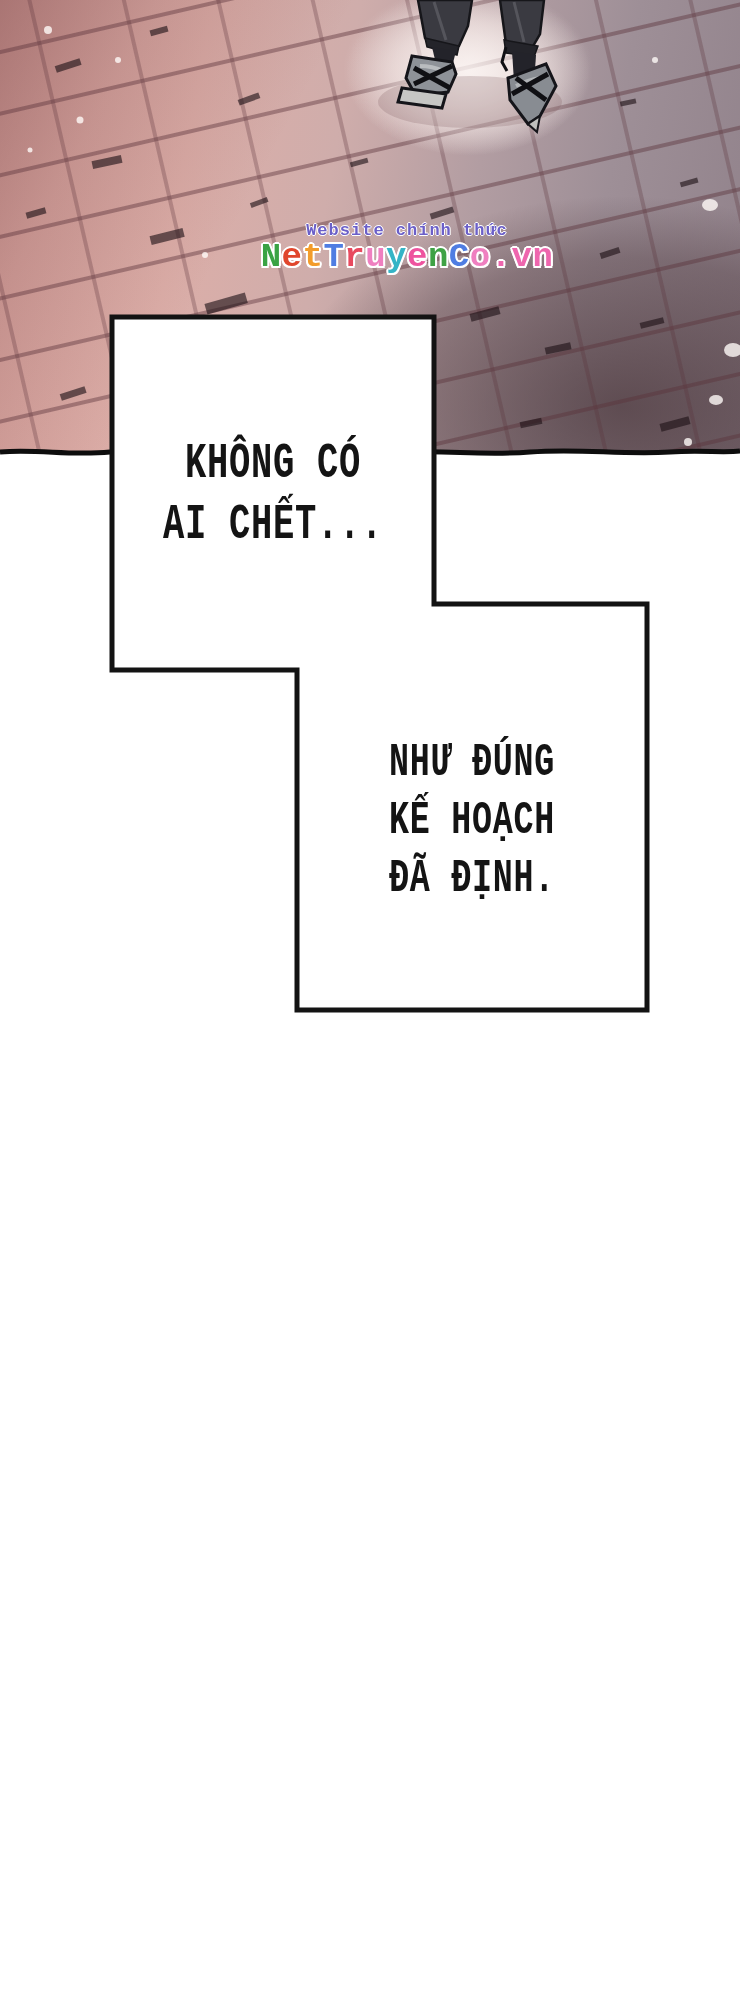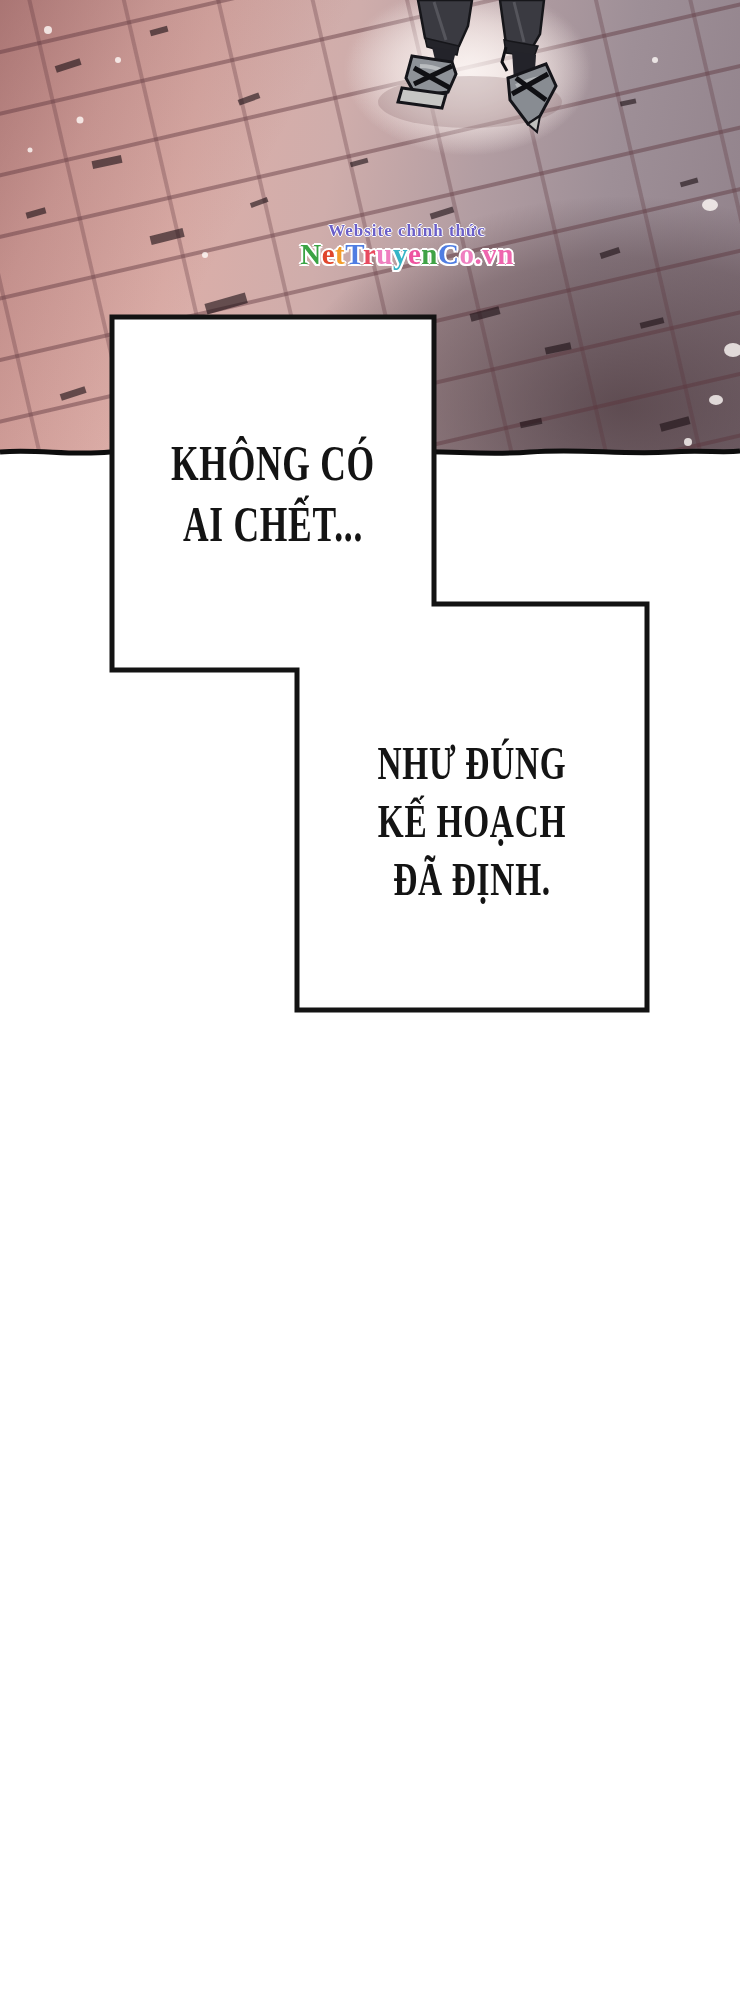--- a/index.html
+++ b/index.html
@@ -1,19 +1,19 @@
 <!DOCTYPE html>
 <html><head>
 <meta charset="utf-8">
 <style>
   html,body{margin:0;padding:0;background:#ffffff;}
   #page{
     position:relative;width:740px;height:2000px;margin:0 auto;
     background:#ffffff;overflow:hidden;
-    font-family:Liberation Serif, serif;
+    font-family:Liberation Mono, monospace;
   }
   
   .artwork{
     position:absolute;left:0;top:0;width:740px;height:462px;overflow:hidden;
     background-color:#c7a0a0;
     background-image:
       radial-gradient(ellipse 125px 85px at 468px 70px, rgba(250,242,240,.92), rgba(246,232,230,.5) 55%, rgba(246,232,230,0) 100%),
       radial-gradient(ellipse 430px 270px at 84% 88%, rgba(55,34,38,.60), rgba(55,34,38,.30) 55%, rgba(55,34,38,0) 78%),
       linear-gradient(118deg, rgba(112,60,64,.45) 0%, rgba(112,60,64,.20) 16%, rgba(112,60,64,0) 36%),
       linear-gradient(100deg,#d9a49e 0%,#dcaea8 26%,#cfadab 44%,#b29da2 62%,#9e8f97 78%,#90818a 100%);
@@ -37,21 +37,21 @@
   .speech-text.b1{left:112px;top:433px;width:322px;font-size:50px;line-height:61px;letter-spacing:1px;}
   .speech-text.b2{left:297px;top:734px;width:350px;font-size:47px;line-height:58px;letter-spacing:1px;}
   
   .wm-line1{
     position:absolute;left:74px;top:221px;width:666px;text-align:center;
     font-size:17px;font-weight:700;letter-spacing:1px;color:#6b5fc8;
     text-shadow:-1px 0 0 #fff,1px 0 0 #fff,0 -1px 0 #fff,0 1px 0 #fff;
   }
   .wm-line2{
     position:absolute;left:74px;top:238px;width:666px;text-align:center;
-    font-size:29px;font-weight:700;letter-spacing:.5px;
+    font-size:34px;font-weight:700;letter-spacing:.5px;
     text-shadow:-2px 0 0 #fff,2px 0 0 #fff,0 -2px 0 #fff,0 2px 0 #fff,
       -1.5px -1.5px 0 #fff,1.5px -1.5px 0 #fff,-1.5px 1.5px 0 #fff,1.5px 1.5px 0 #fff;
   }
 </style>
 </head>
 <body>
 
 <div id="page">
 
   <div class="artwork">

